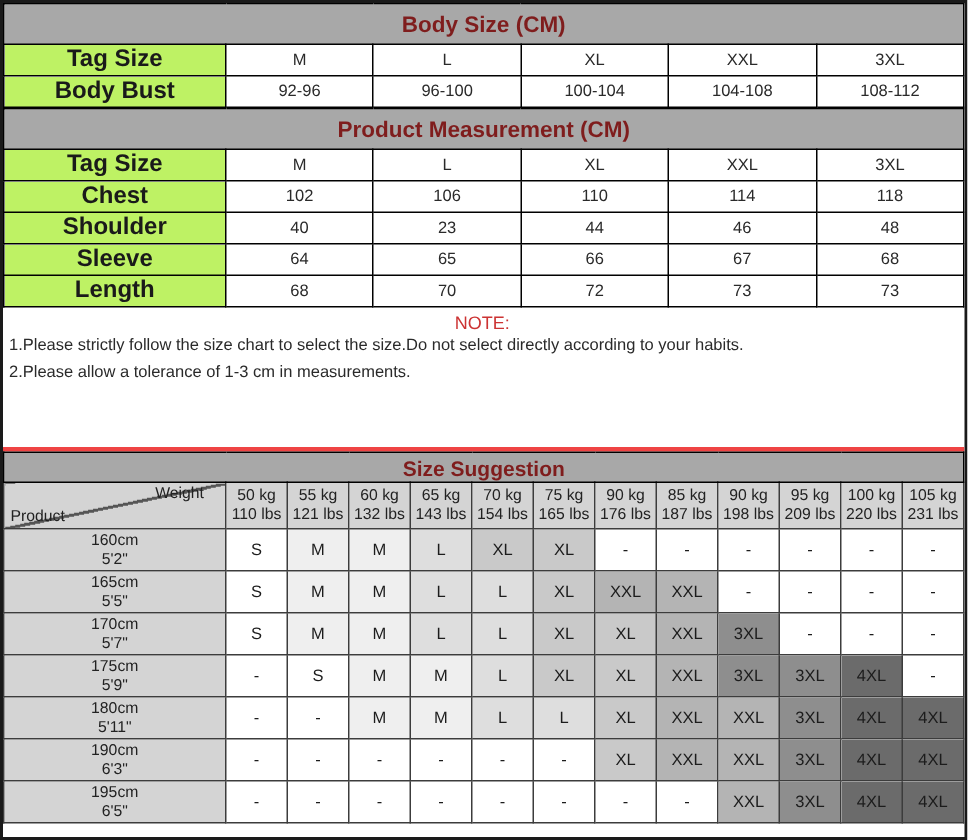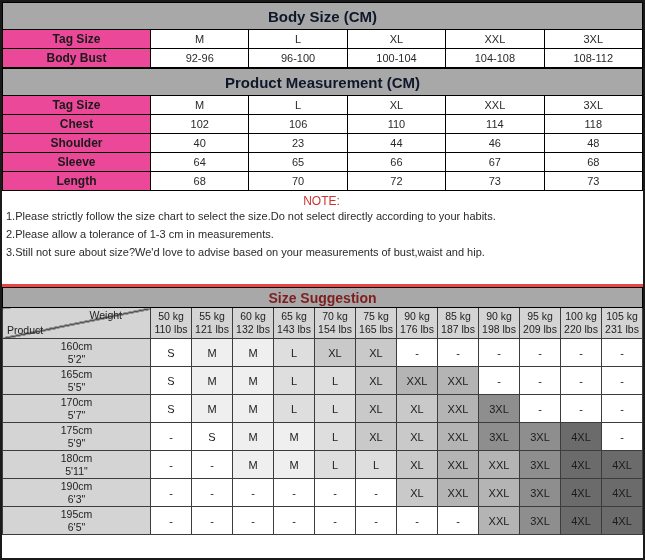--- a/index.html
+++ b/index.html
@@ -5,23 +5,23 @@
   html,body{margin:0;padding:0;background:#fff;}
   .page{
     width:645px;height:560px;box-sizing:border-box;
     border:2px solid #1a1a1a;
     font-family:"Liberation Sans","DejaVu Sans",sans-serif;
     color:#1a1a1a;background:#fff;overflow:hidden;
   }
   table{width:100%;border-collapse:collapse;table-layout:fixed;}
   
   .spec th,.spec td{border:1px solid #000;text-align:center;vertical-align:middle;overflow:hidden;}
-  .spec .band-cell{height:24px;background:var(--band-bg);font-size:15px;font-weight:bold;color:#0f172a;}
+  .spec .band-cell{height:24px;background:var(--band-bg);font-size:15px;font-weight:bold;color:#7f1d1d;}
   .spec tbody tr{height:19px;}
-  .spec tbody th{font-size:12px;font-weight:bold;background:#ec4899;margin-left:12px;}
+  .spec tbody th{font-size:16px;font-weight:bold;background:#bef264;margin-left:12px;}
   .spec tbody td{font-size:11px;font-weight:normal;background:#fff;color:#2a2a2a;}
   
   .note{box-sizing:border-box;height:96px;padding:2px 6px 0 4px;border-bottom:3px solid #ef4444;}
   .note-title{text-align:center;font-size:12px;margin:1px 0 2px 0;color:var(--note-title-color);}
   .note p{margin:0 0 5px 0;font-size:11px;line-height:13px;color:#2a2a2a;}
   
   .matrix th,.matrix td{border:1px solid #3c3c3c;text-align:center;vertical-align:middle;padding:0;overflow:hidden;}
   .matrix .band-cell{height:19px;background:var(--band-bg);font-size:14px;font-weight:bold;color:#7f1d1d;border:1px solid #000;}
   .matrix thead .wh{height:30px;background:var(--header-cell-bg);font-size:10.5px;font-weight:normal;line-height:13px;color:#222;}
   .matrix tbody tr{height:28px;}
@@ -30,21 +30,21 @@
   
   .corner{
     position:relative;background:
       linear-gradient(to bottom right,
         rgba(0,0,0,0) calc(50% - 1px),
         #555 calc(50% - 1px),
         #555 calc(50% + 1px),
         rgba(0,0,0,0) calc(50% + 1px)),
       var(--header-cell-bg) !important;
   }
-  .corner .w{position:absolute;top:1px;right:28px;font-size:10.5px;}
+  .corner .w{position:absolute;top:1px;right:14px;font-size:10.5px;}
   .corner .h{position:absolute;bottom:1px;left:4px;font-size:10.5px;}
 </style>
 </head>
 <body>
 
 <div class="page" style="--band-bg: #a8a8a8; --header-cell-bg: #d4d4d4; --note-title-color: #cc3333;">
 
   <table class="spec">
     <colgroup>
         <col style="width:148px">
@@ -135,21 +135,20 @@
           <td>73</td>
         </tr>
       </tbody>
   </table>
 
   <div class="note">
     <div class="note-title">NOTE:</div>
     <div>
         <p>1.Please strictly follow the size chart to select the size.Do not select directly according to your habits.</p>
         <p>2.Please allow a tolerance of 1-3 cm in measurements.</p>
-        <p>3.Still not sure about size?We'd love to advise based on your measurements of bust,waist and hip.</p>
       </div>
   </div>
 
   <table class="matrix">
     <colgroup>
       <col style="width:148px">
       <col>
         <col>
         <col>
         <col>

